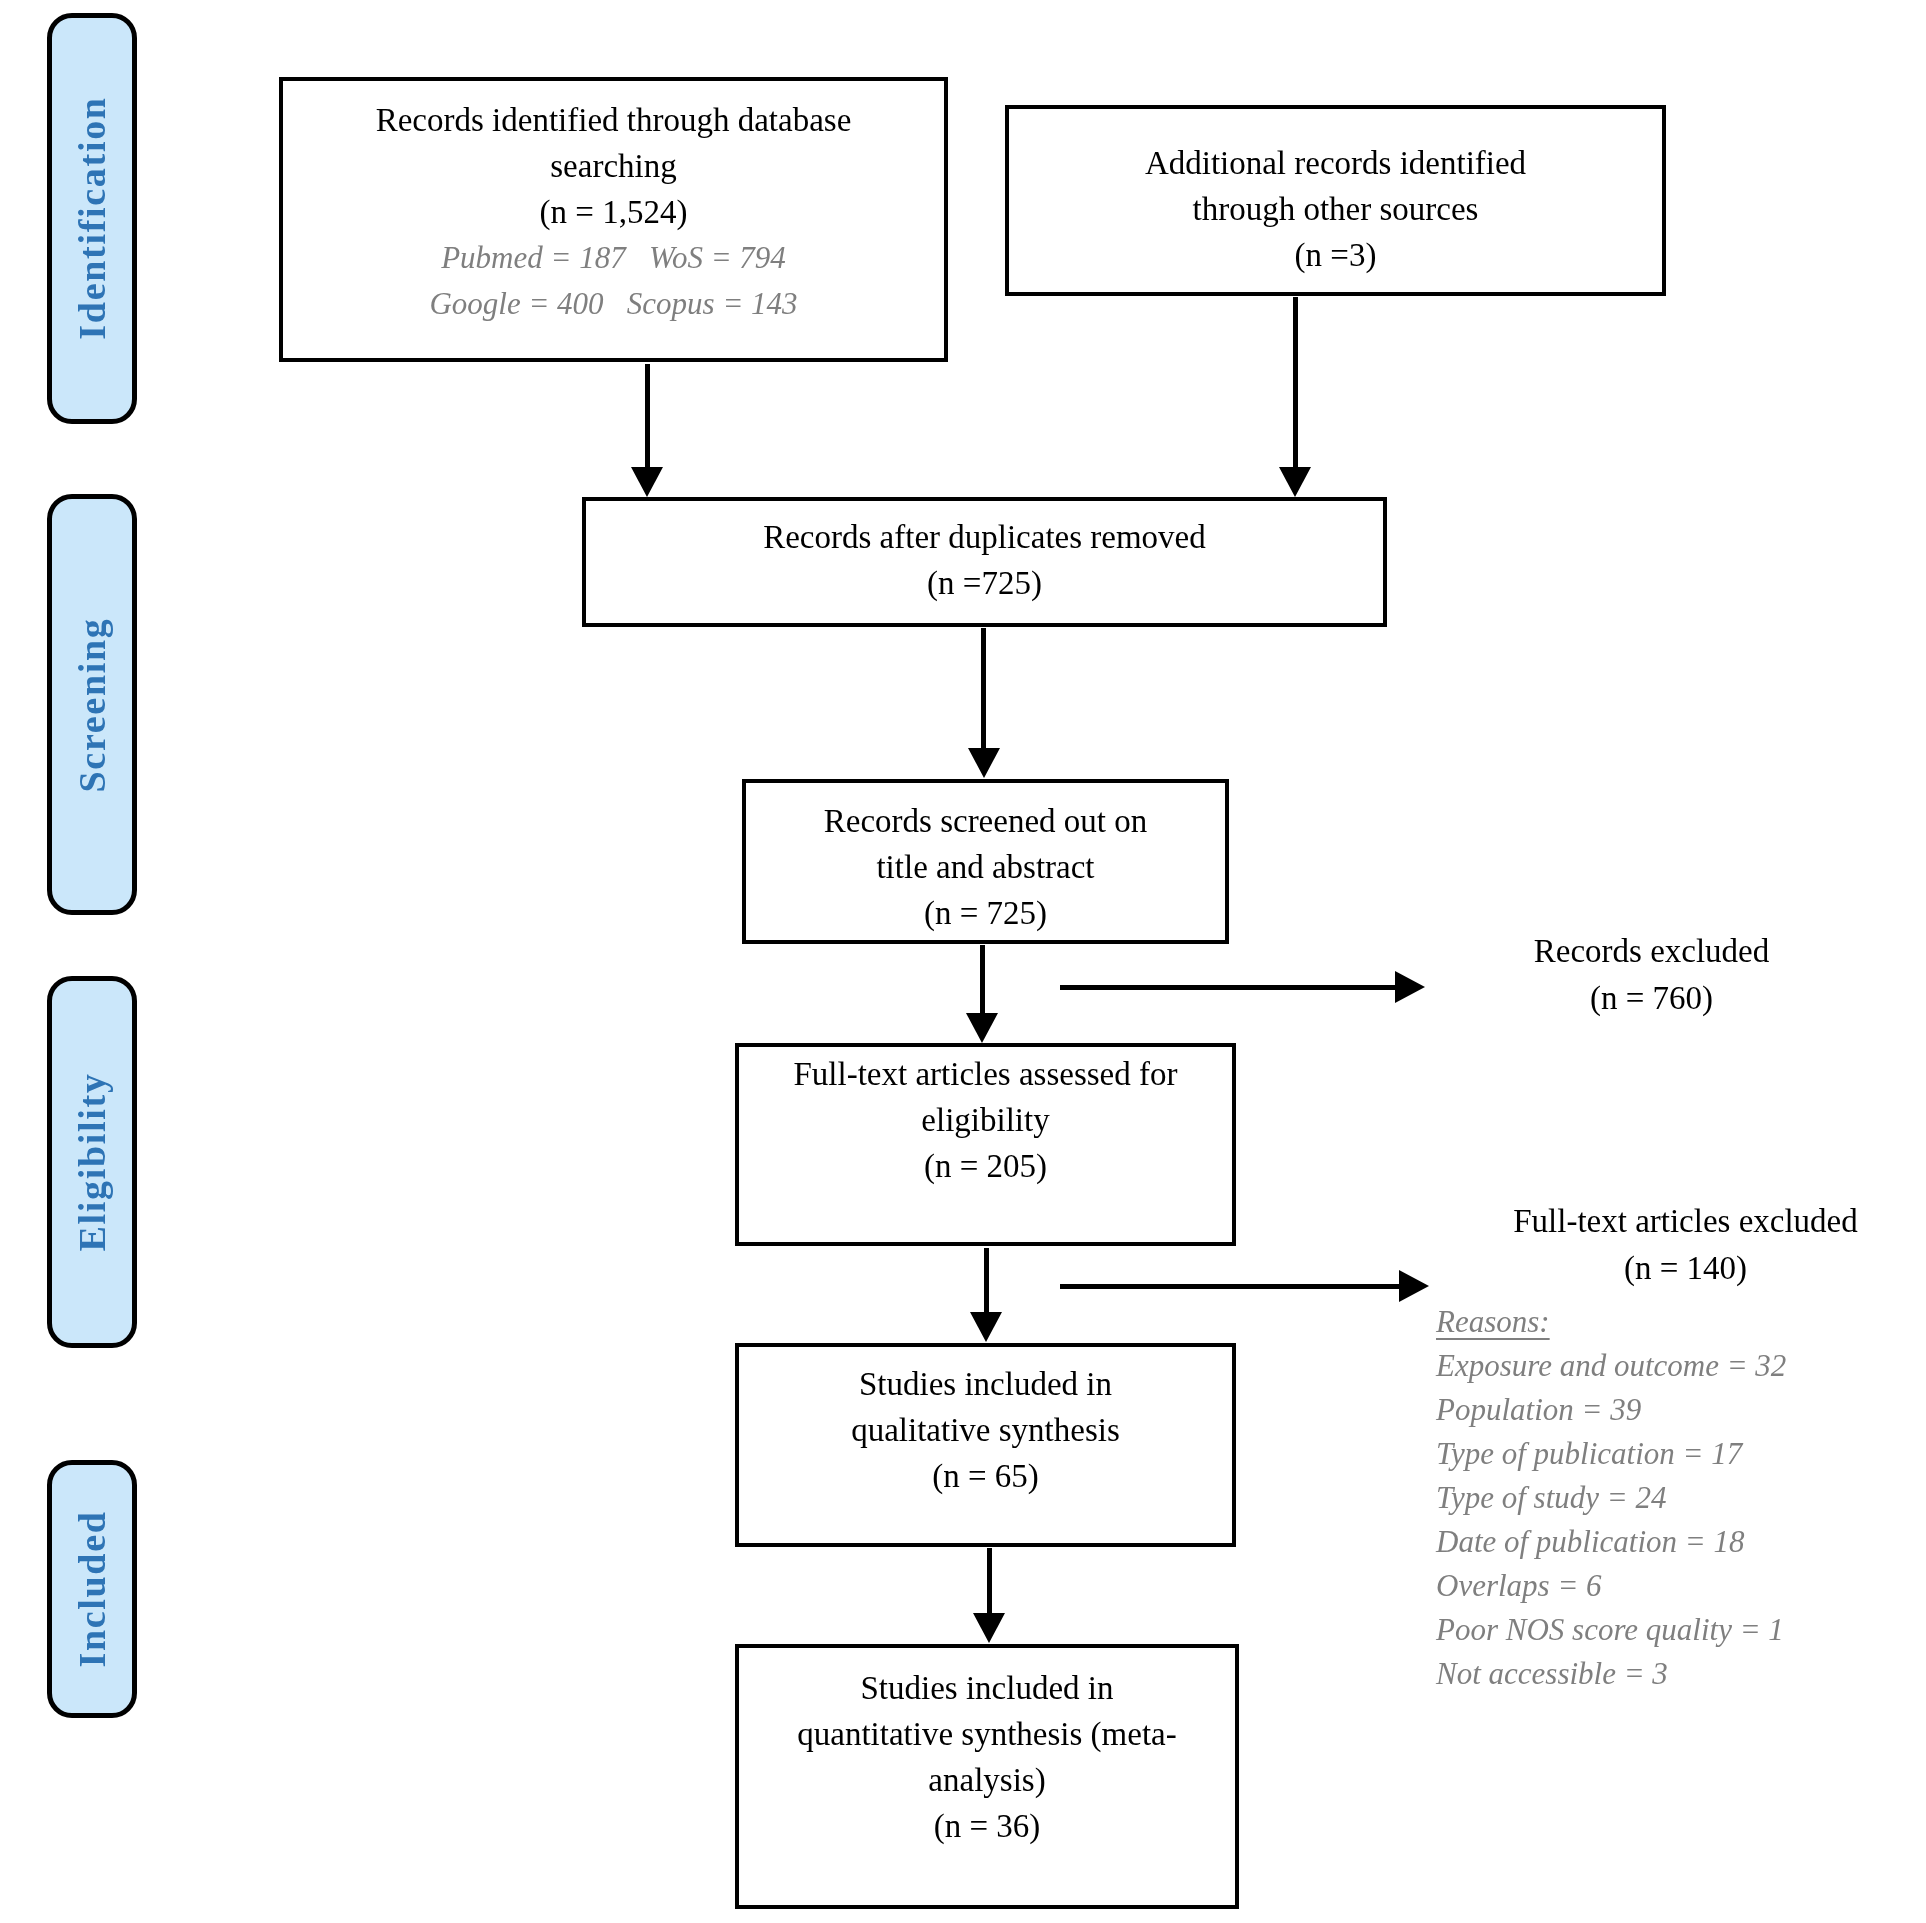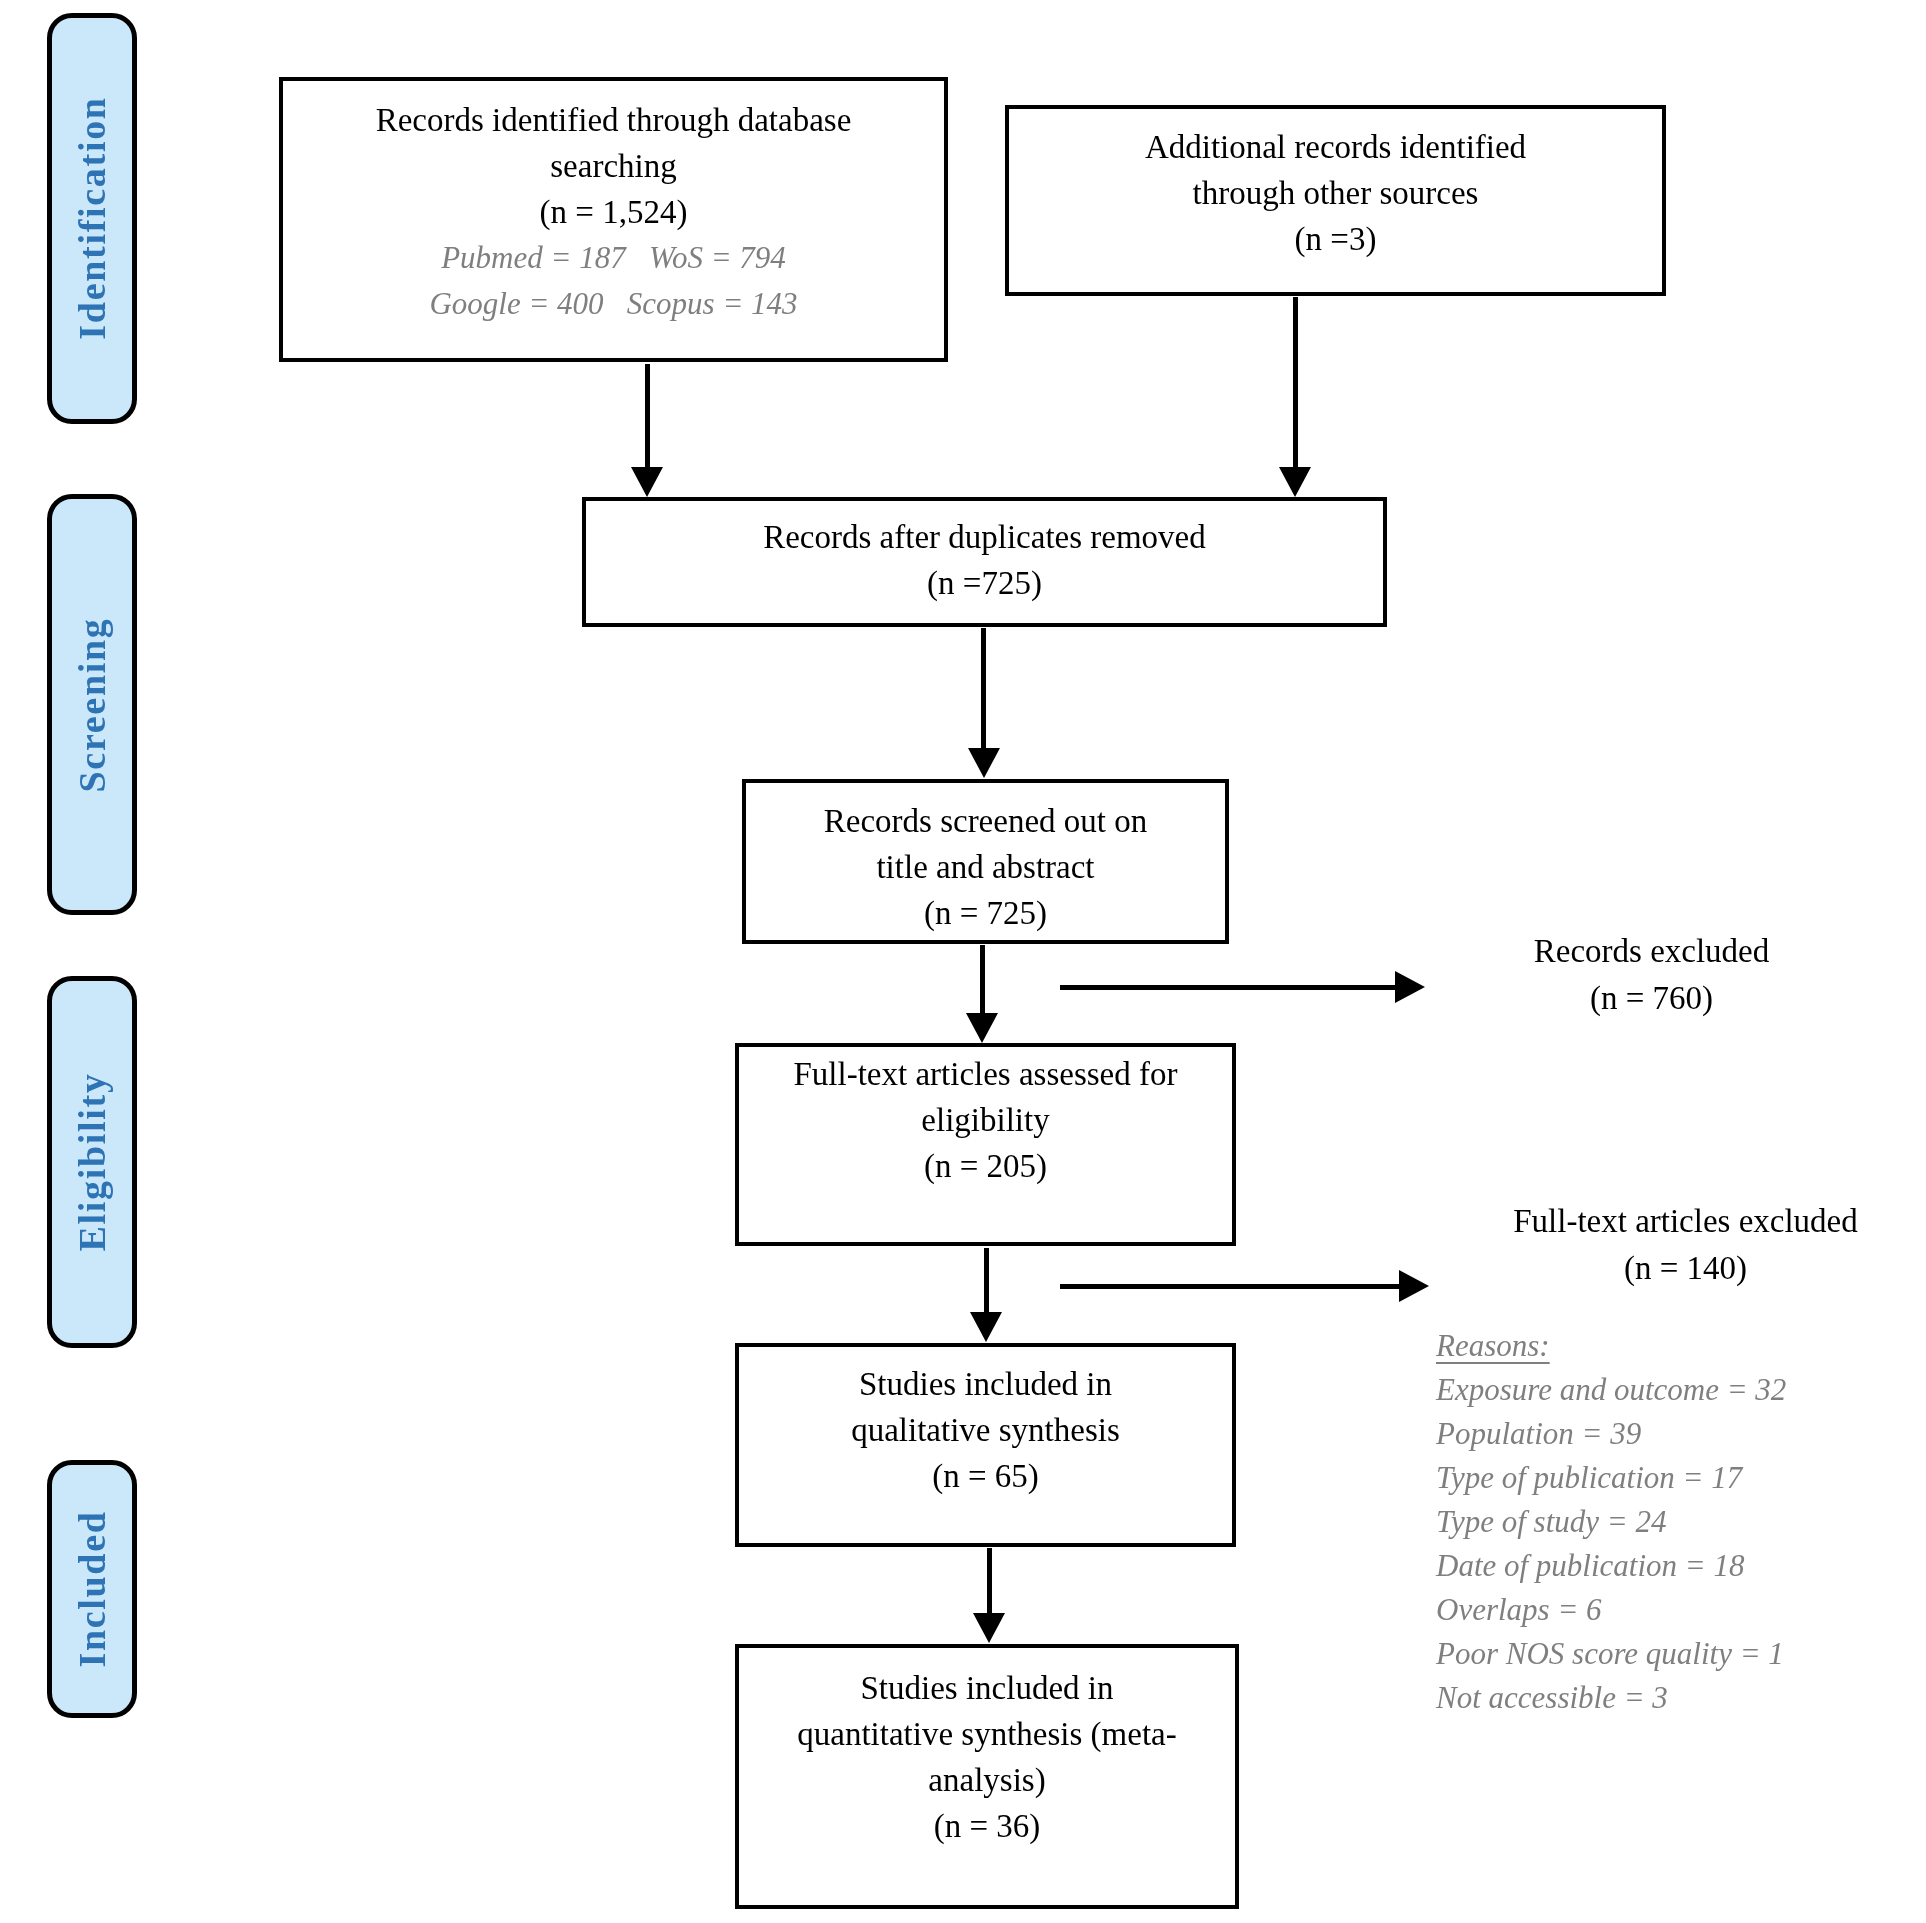--- a/index.html
+++ b/index.html
@@ -49,21 +49,21 @@
     border-left:30px solid #000;
   }
   
   .note-center{
     position:absolute;text-align:center;
     font-size:33px;line-height:47px;color:#000;
   }
   .reasons{
     position:absolute;text-align:left;
     font-size:31px;line-height:44px;
-    font-style:italic;color:#7f7f7f;margin-top:24px;
+    font-style:italic;color:#7f7f7f;
   }
   .reasons .reasons-heading{
     text-decoration:underline;
     text-underline-offset:5.7px;
     text-decoration-thickness:1.7px;
   }
   .reasons .reason-item{white-space:pre;}
 </style>
 </head>
 <body>
@@ -82,21 +82,21 @@
 </div>
 
 <div class="fbox" style="left:279px;top:77px;width:669px;height:285px;padding-top:16px;">
   <div class="bline">Records identified through database</div>
   <div class="bline">searching</div>
   <div class="bline">(n = 1,524)</div>
   <div class="gline">Pubmed = 187   WoS = 794</div>
   <div class="gline">Google = 400   Scopus = 143</div>
 </div>
 
-<div class="fbox" style="left:1005px;top:105px;width:661px;height:191px;padding-top:15px;font-family:Liberation Serif, serif;">
+<div class="fbox" style="left:1005px;top:105px;width:661px;height:191px;padding-top:31px;font-family:Liberation Serif, serif;">
   <div class="bline">Additional records identified</div>
   <div class="bline">through other sources</div>
   <div class="bline">(n =3)</div>
 </div>
 
 <div class="fbox" style="left:582px;top:497px;width:805px;height:130px;padding-top:12.5px;">
   <div class="bline">Records after duplicates removed</div>
   <div class="bline">(n =725)</div>
 </div>
 

